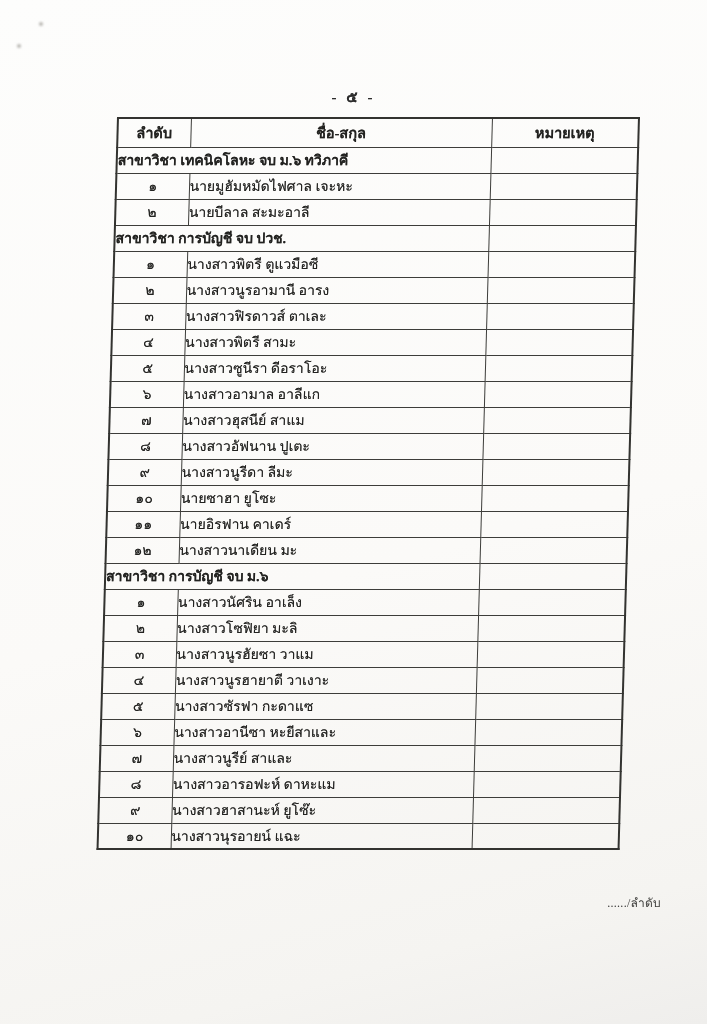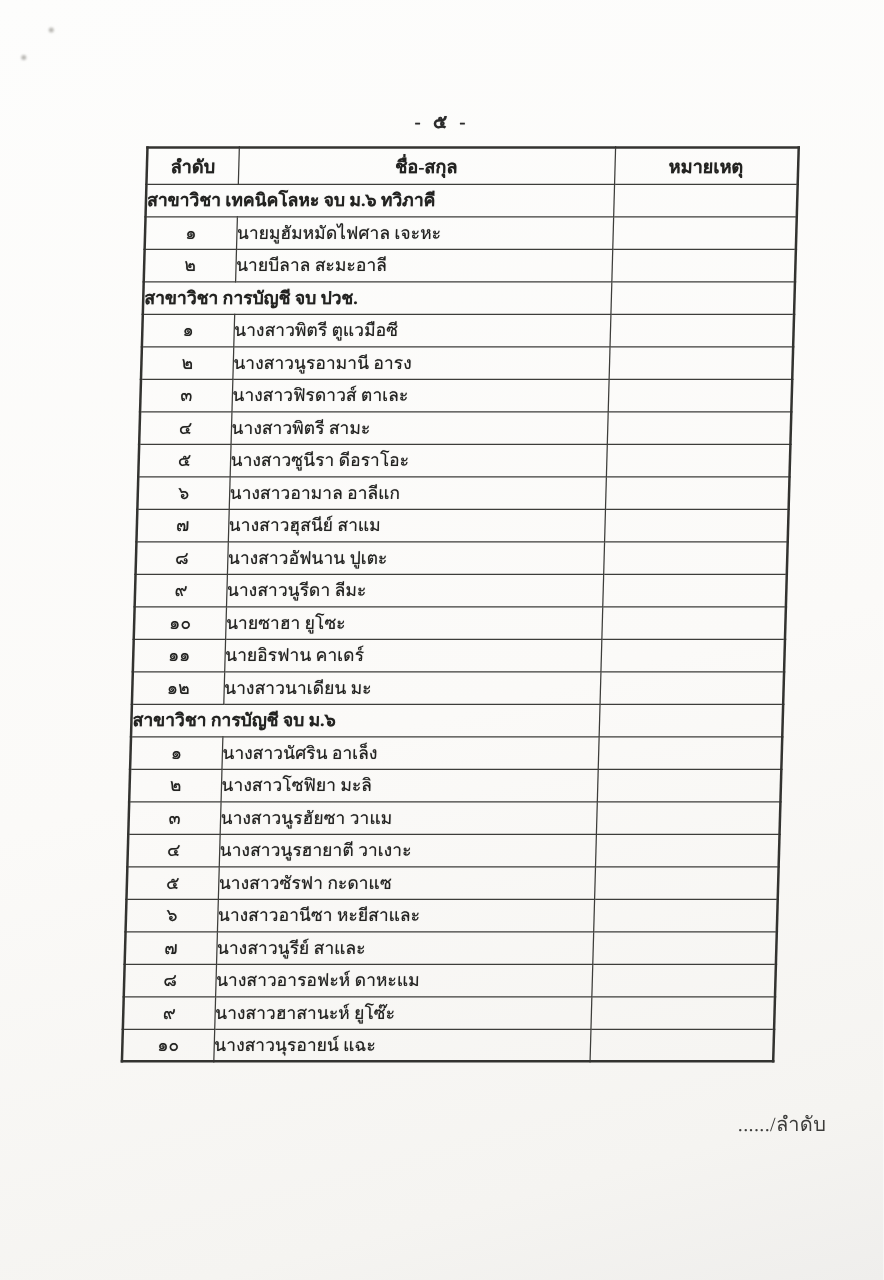--- a/index.html
+++ b/index.html
@@ -82,21 +82,21 @@
     text-align: left;
     padding-left: 14px;
   }
   td.cell-remark {
     text-align: left;
   }
   .footer-note {
     position: absolute;
     right: 46px;
     bottom: 112px;
-    font-size: 16px;
+    font-size: 12px;
     color: #3c3c3a;
     letter-spacing: 0.3px;
   }
   .speck {
     position: absolute;
     border-radius: 50%;
     background: #b9b8b4;
     filter: blur(0.8px);
   }
   .speck-1 { left: 39px; top: 22px; width: 4px; height: 4px; }

